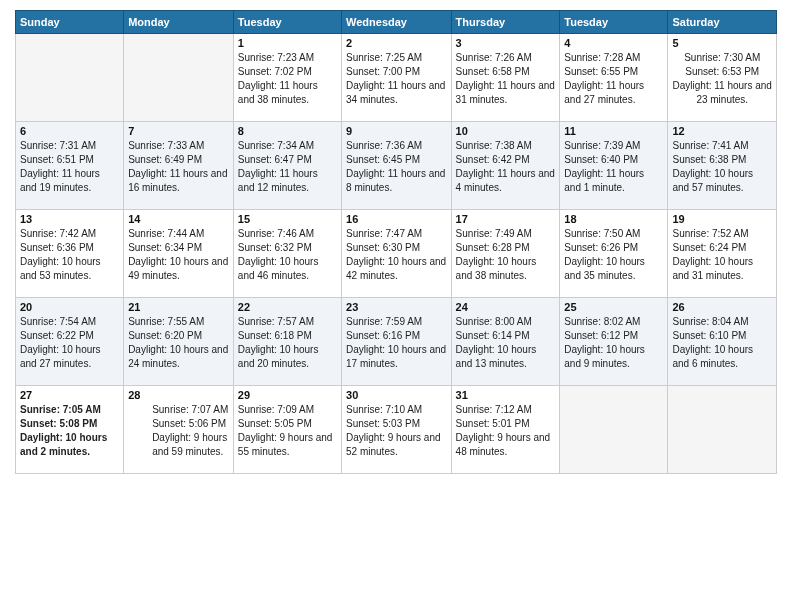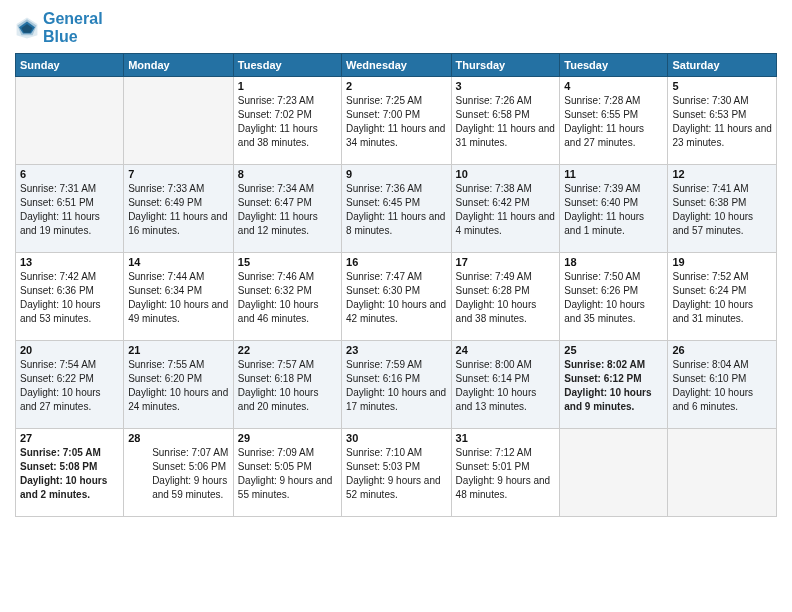--- a/index.html
+++ b/index.html
@@ -90,38 +90,20 @@
       line-height: 1.4;
     }
     .row-alt td {
       background: #f0f4f8;
     }
   </style>
 </head>
 <body>
 
 <div class="page">
-  <div class="header">
-    <div class="logo">
-      <svg class="logo-icon" viewBox="0 0 30 30">
-        <polygon points="15,2 28,10 28,24 15,28 2,24 2,10" fill="#2471a3" opacity="0.15"></polygon>
-        <polygon points="15,4 27,12 22,24 8,24 3,12" fill="#2471a3" opacity="0.3"></polygon>
-        <polygon points="15,7 25,14 20,22 10,22 5,14" fill="#2471a3"></polygon>
-        <polygon points="15,10 22,15 19,21 11,21 8,15" fill="#1a5276"></polygon>
-      </svg>
-      <div class="logo-text">
-        <div><span>General</span></div>
-        <div style="color:#2980b9">Blue</div>
-      </div>
-    </div>
-    <div class="title-block">
-      <div class="month-title"></div>
-      <div class="location-title"></div>
-    </div>
-  </div>
 
   <table class="calendar">
     <thead>
       <tr>
       <th>Sunday</th>
           <th>Monday</th>
           <th>Tuesday</th>
           <th>Wednesday</th>
           <th>Thursday</th>
           <th>Tuesday</th>
@@ -151,21 +133,21 @@
 Daylight: 11 hours and 31 minutes.</div>
           </td>
           <td>
             <span class="day-num">4</span>
             <div class="day-info" style="white-space: pre-line;">Sunrise: 7:28 AM
 Sunset: 6:55 PM
 Daylight: 11 hours and 27 minutes.</div>
           </td>
           <td>
             <span class="day-num">5</span>
-            <div class="day-info" style="white-space: pre-line;">Sunrise: 7:30 AM
+            <div class="day-info" style="white-space: pre-line; text-align: center;">Sunrise: 7:30 AM
 Sunset: 6:53 PM
 Daylight: 11 hours and 23 minutes.</div>
           </td>
         </tr>
         <tr class="row-alt">
           <td>
             <span class="day-num">6</span>
             <div class="day-info" style="white-space: pre-line;">Sunrise: 7:31 AM
 Sunset: 6:51 PM
 Daylight: 11 hours and 19 minutes.</div>
@@ -277,21 +259,21 @@
 Daylight: 10 hours and 17 minutes.</div>
           </td>
           <td>
             <span class="day-num">24</span>
             <div class="day-info" style="white-space: pre-line;">Sunrise: 8:00 AM
 Sunset: 6:14 PM
 Daylight: 10 hours and 13 minutes.</div>
           </td>
           <td>
             <span class="day-num">25</span>
-            <div class="day-info" style="white-space: pre-line; font-weight: bold;">Sunrise: 8:02 AM
+            <div class="day-info" style="white-space: pre-line;">Sunrise: 8:02 AM
 Sunset: 6:12 PM
 Daylight: 10 hours and 9 minutes.</div>
           </td>
           <td>
             <span class="day-num">26</span>
             <div class="day-info" style="white-space: pre-line;">Sunrise: 8:04 AM
 Sunset: 6:10 PM
 Daylight: 10 hours and 6 minutes.</div>
           </td>
         </tr>

